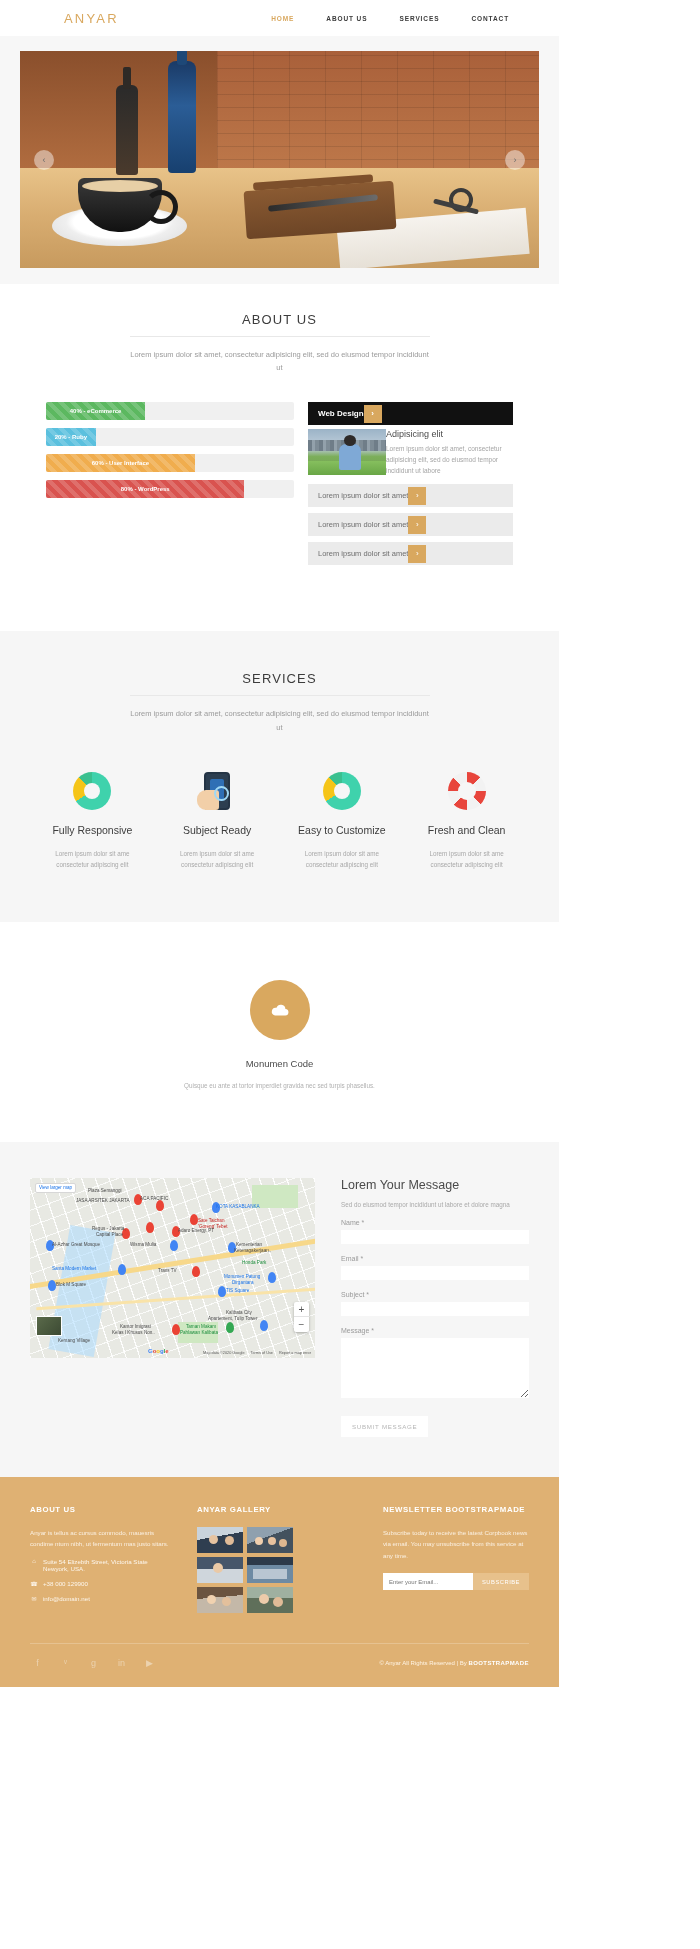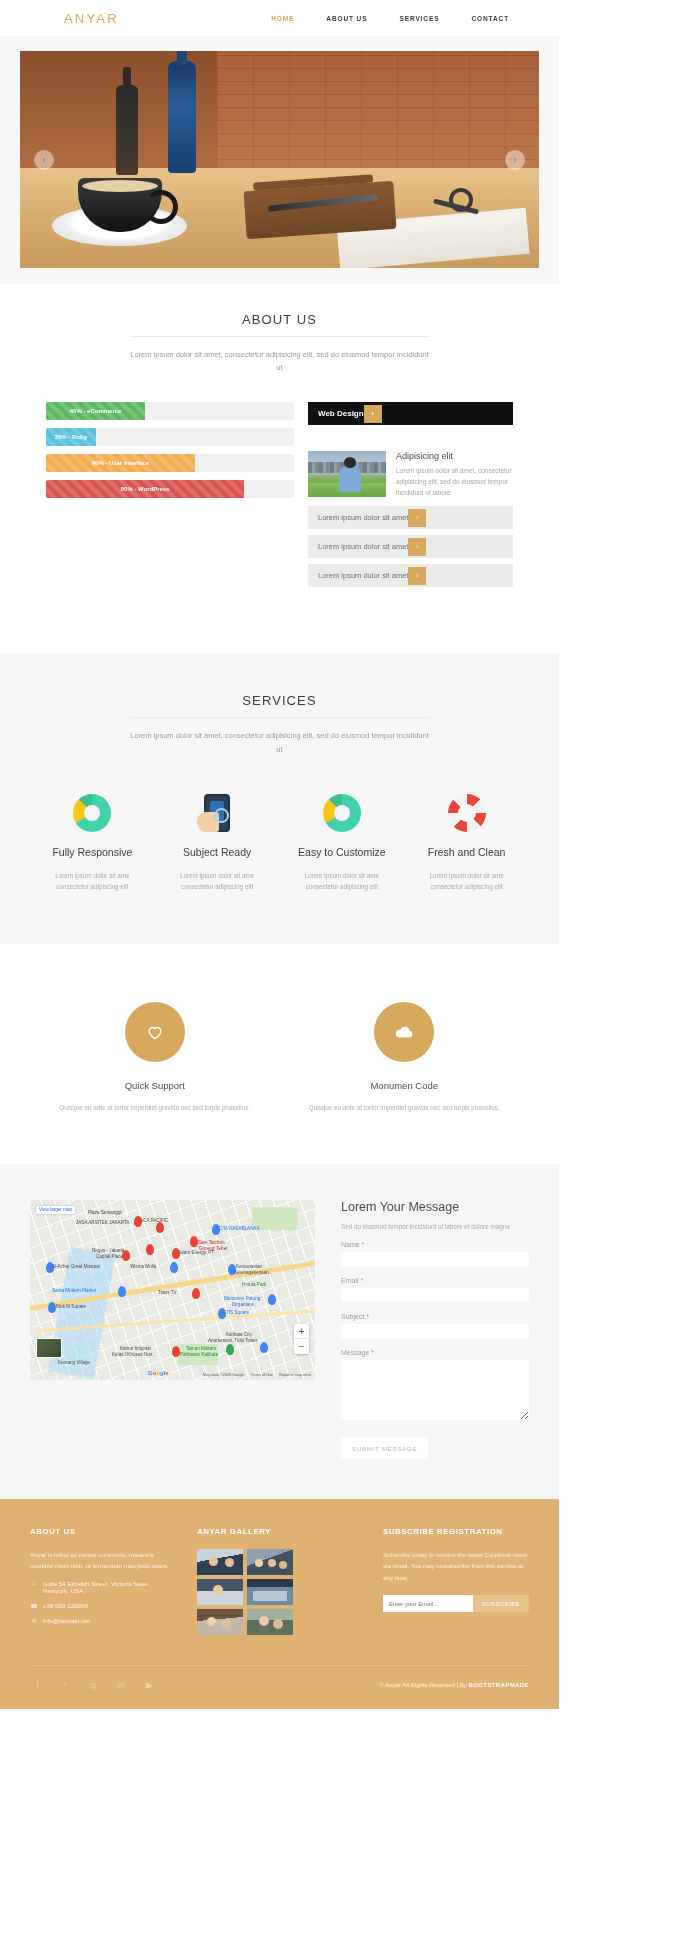--- a/index.html
+++ b/index.html
@@ -154,21 +154,21 @@
   }
   .acc-head {
     background:#111; color:#fff; font-size:8px; font-weight:700;
     padding: 7px 10px; display:flex; align-items:center;
   }
   .acc-caret {
     margin-left:auto; width: 18px; height: 18px; background:#d9a85f;
     color:#fff; display:flex; align-items:center; justify-content:center;
     font-size: 8px; margin: -7px -10px -7px 0;
   }
-  .acc-body { padding: 26px 0 8px 0; display:flex; gap:10px; }
+  .acc-body { padding: 4px 0 8px 0; display:flex; }
   .acc-thumb {
     width: 78px; height: 46px; flex:none; overflow:hidden; position:relative;
     background: linear-gradient(180deg,#8fa8bf 0%, #b9c9d6 42%, #7cae5a 60%, #6fa24f 100%);
   }
   .acc-thumb .sky { position:absolute; inset:0 0 52% 0; background: linear-gradient(180deg,#9bb3c7,#c7d5df); }
   .acc-thumb .city { position:absolute; left:0; right:0; top:24%; height:24%; background: repeating-linear-gradient(90deg,#6f7d88 0 4px,#93a1ab 4px 7px,#7e8c96 7px 11px); }
   .acc-thumb .grass { position:absolute; left:0; right:0; bottom:0; height:32%; background: linear-gradient(180deg,#86bf5e,#69a646); }
   .acc-thumb .man { position:absolute; left:40%; bottom:12%; width:22px; height:26px; background:#7fa9d6; border-radius:7px 7px 2px 2px; }
   .acc-thumb .man:before{ content:""; position:absolute; left:5px; top:-9px; width:12px; height:11px; background:#2e2a28; border-radius:50%; }
   .acc-title { font-size: 9px; color:#4a4a4a; margin-bottom: 4px; font-weight:400; }
@@ -474,29 +474,20 @@
             <div class="ring"></div>
           </div>
         <div class="svc-title">Fresh and Clean</div>
         <div class="svc-text">Lorem ipsum dolor sit ame consectetur adipiscing elit</div>
       </div>
     </div>
   </div>
 
   <div class="features">
     <div class="feat-grid">
-      <div class="feat">
-        <div class="feat-circle">
-          <svg width="20" height="20" viewBox="0 0 24 24" fill="none" stroke="#fff" stroke-width="1.7">
-              <path d="M12 20s-7-4.6-7-9.3A4 4 0 0 1 12 8a4 4 0 0 1 7 2.7C19 15.4 12 20 12 20z"></path>
-            </svg>
-        </div>
-        <div class="feat-title">Quick Support</div>
-        <div class="feat-text">Quisque eu ante at tortor imperdiet gravida nec sed turpis phasellus.</div>
-      </div>
       <div class="feat">
         <div class="feat-circle">
           <svg width="22" height="22" viewBox="0 0 24 24" fill="#fff">
               <path d="M6.5 18h11a3.5 3.5 0 0 0 .4-7A5 5 0 0 0 8.2 9.6 3.7 3.7 0 0 0 6.5 18z"></path>
             </svg>
         </div>
         <div class="feat-title">Monumen Code</div>
         <div class="feat-text">Quisque eu ante at tortor imperdiet gravida nec sed turpis phasellus.</div>
       </div>
     </div>
@@ -621,21 +612,21 @@
           <div class="g-item g1"></div>
           <div class="g-item g2"></div>
           <div class="g-item g3"></div>
           <div class="g-item g4"></div>
           <div class="g-item g5"></div>
           <div class="g-item g6"></div>
         </div>
       </div>
 
       <div class="f-col">
-        <div class="f-title">SUBSCRIBE REGISTRATION</div>
+        <div class="f-title">NEWSLETTER BOOTSTRAPMADE</div>
         <div class="f-text">Subscribe today to receive the latest Corpbook news via email. You may unsubscribe from this service at any time.</div>
         <div class="news-row">
           <input class="news-input" placeholder="Enter your Email..." style="">
           <button class="news-btn">SUBSCRIBE</button>
         </div>
       </div>
     </div>
 
     <div class="f-bottom">
       <div class="social">

